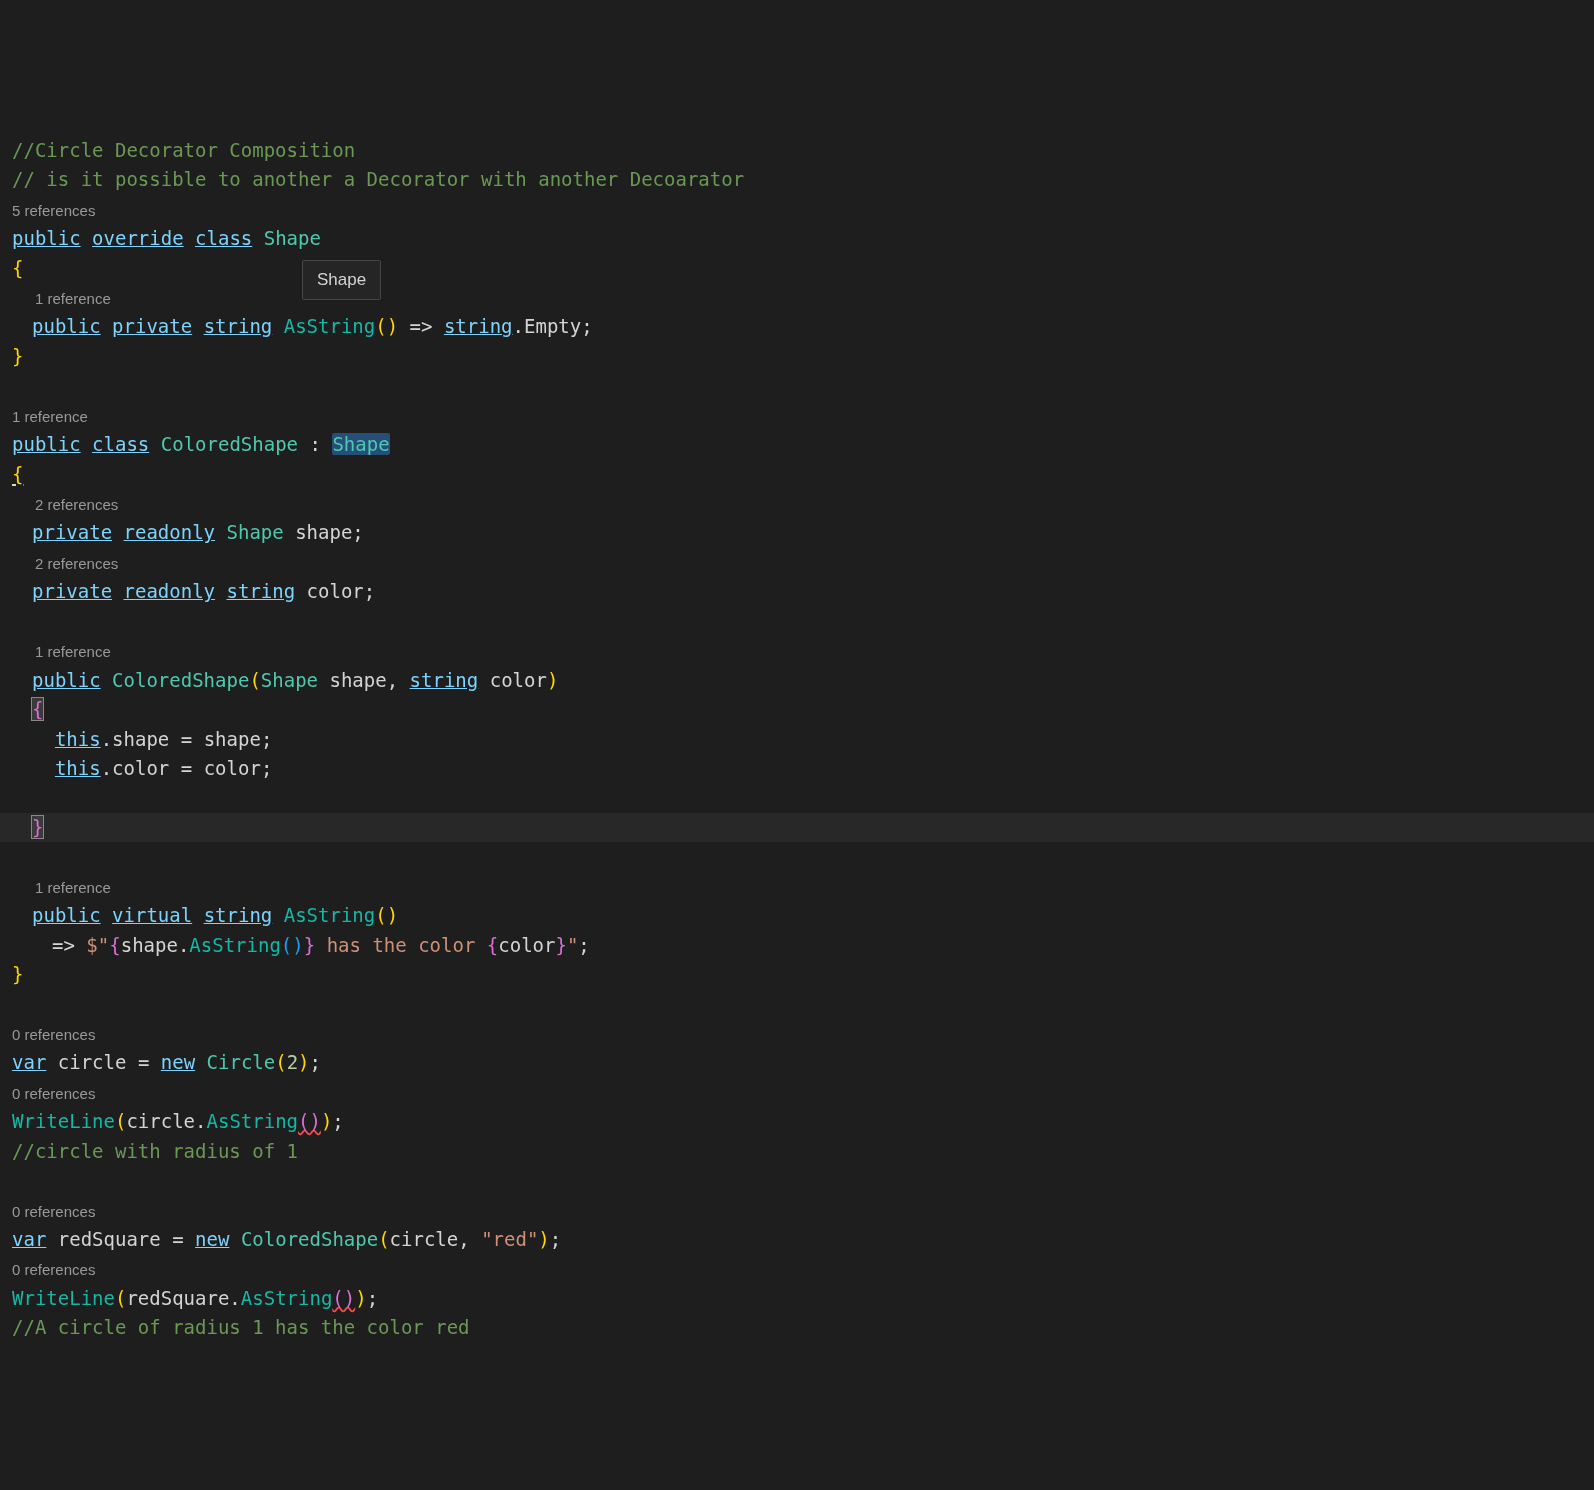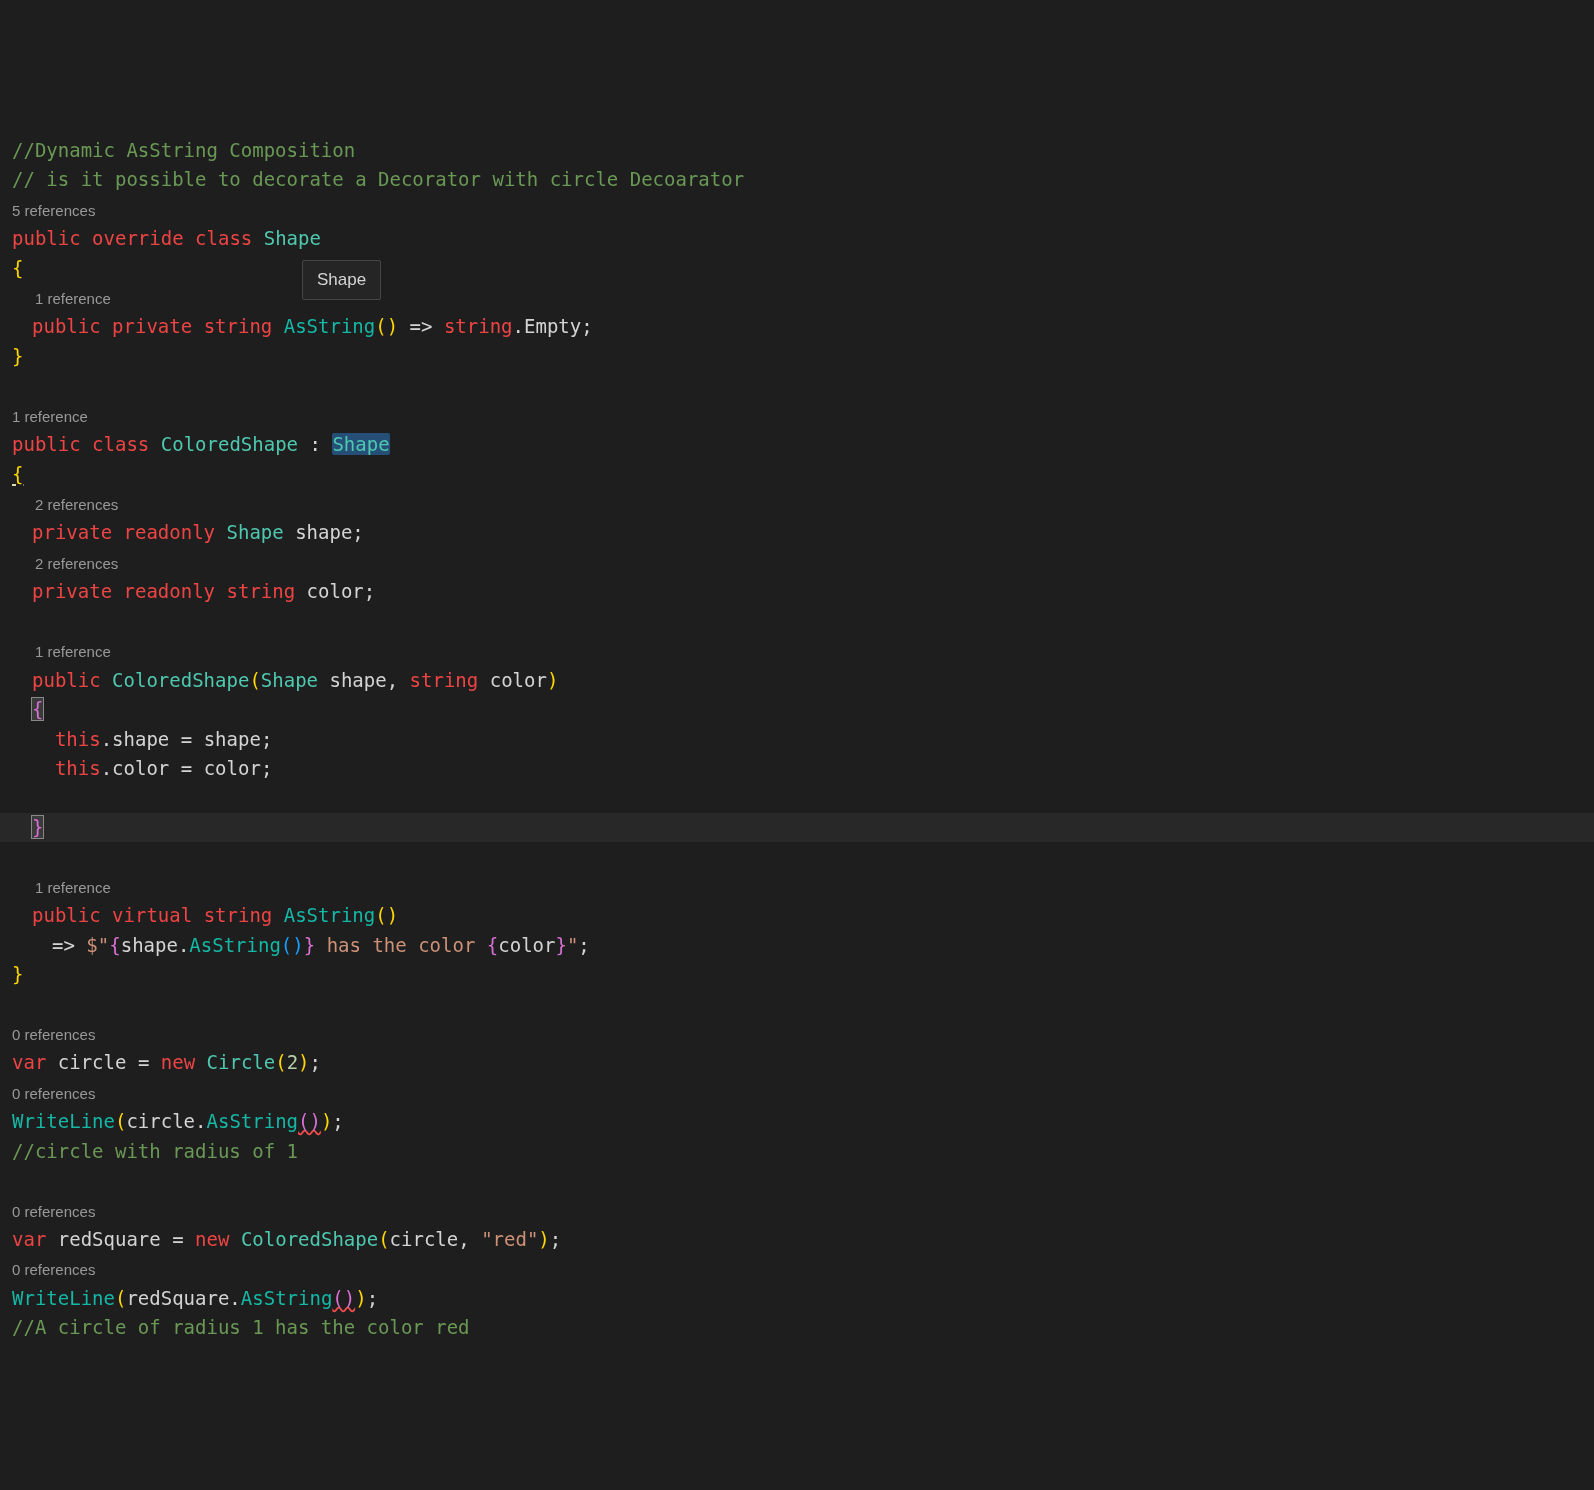--- a/index.html
+++ b/index.html
@@ -15,21 +15,21 @@
   }
   .codelens {
     color: #999999;
     font-size: 15px;
     font-family: -apple-system, BlinkMacSystemFont, 'Segoe UI', sans-serif;
     white-space: pre;
     cursor: pointer;
     text-align: center;
   }
   .c  { color: #6a9955; }   
-  .kw { color: #ef4444; }   
+  .kw { color: #7dd3fc; text-decoration: underline; }   
   .ty { color: #4ec9b0; }   
   .fn { color: #14b8a6; }   
   .st { color: #ce9178; }   
   .nm { color: #b5cea8; }   
   .br { color: #ffd700; }   
   .pk { color: #da70d6; }   
   .bl { color: #179fff; }   
   .pl { color: #d4d4d4; }   
 
   .gutter {
@@ -66,22 +66,22 @@
   .squiggle {
     text-decoration: underline wavy #f14c4c;
     text-decoration-skip-ink: none;
   }
 </style>
 </head>
 <body>
 
 
 
-<div class="editor"><span class="c">//Dynamic AsString Composition</span>
-<span class="c">// is it possible to decorate a Decorator with circle Decoarator</span>
+<div class="editor"><span class="c">//Circle Decorator Composition</span>
+<span class="c">// is it possible to another a Decorator with another Decoarator</span>
 <span class="codelens">5 references</span>
 <span class="kw">public</span> <span class="kw">override</span> <span class="kw">class</span> <span class="ty">Shape</span>
 <span class="br">{</span>
   <span class="codelens">1 reference</span>
 <span class="gutter"></span><span class="kw">public</span> <span class="kw">private</span> <span class="kw">string</span> <span class="fn">AsString</span><span class="br">()</span> <span class="pl">=&gt;</span> <span class="kw">string</span><span class="pl">.</span><span class="pl">Empty</span><span class="pl">;</span>
 <span class="br">}</span>
 
 <div class="tooltip" style="left:302px; top:260px;"><span>Shape</span></div><span class="codelens">1 reference</span>
 <span class="kw">public</span> <span class="kw">class</span> <span class="ty">ColoredShape</span> <span class="pl">:</span> <span class="ty hoverref">Shape</span>
 <span class="br" style="text-decoration: underline 2px #dcdcaa; text-underline-offset:3px;">{</span>

